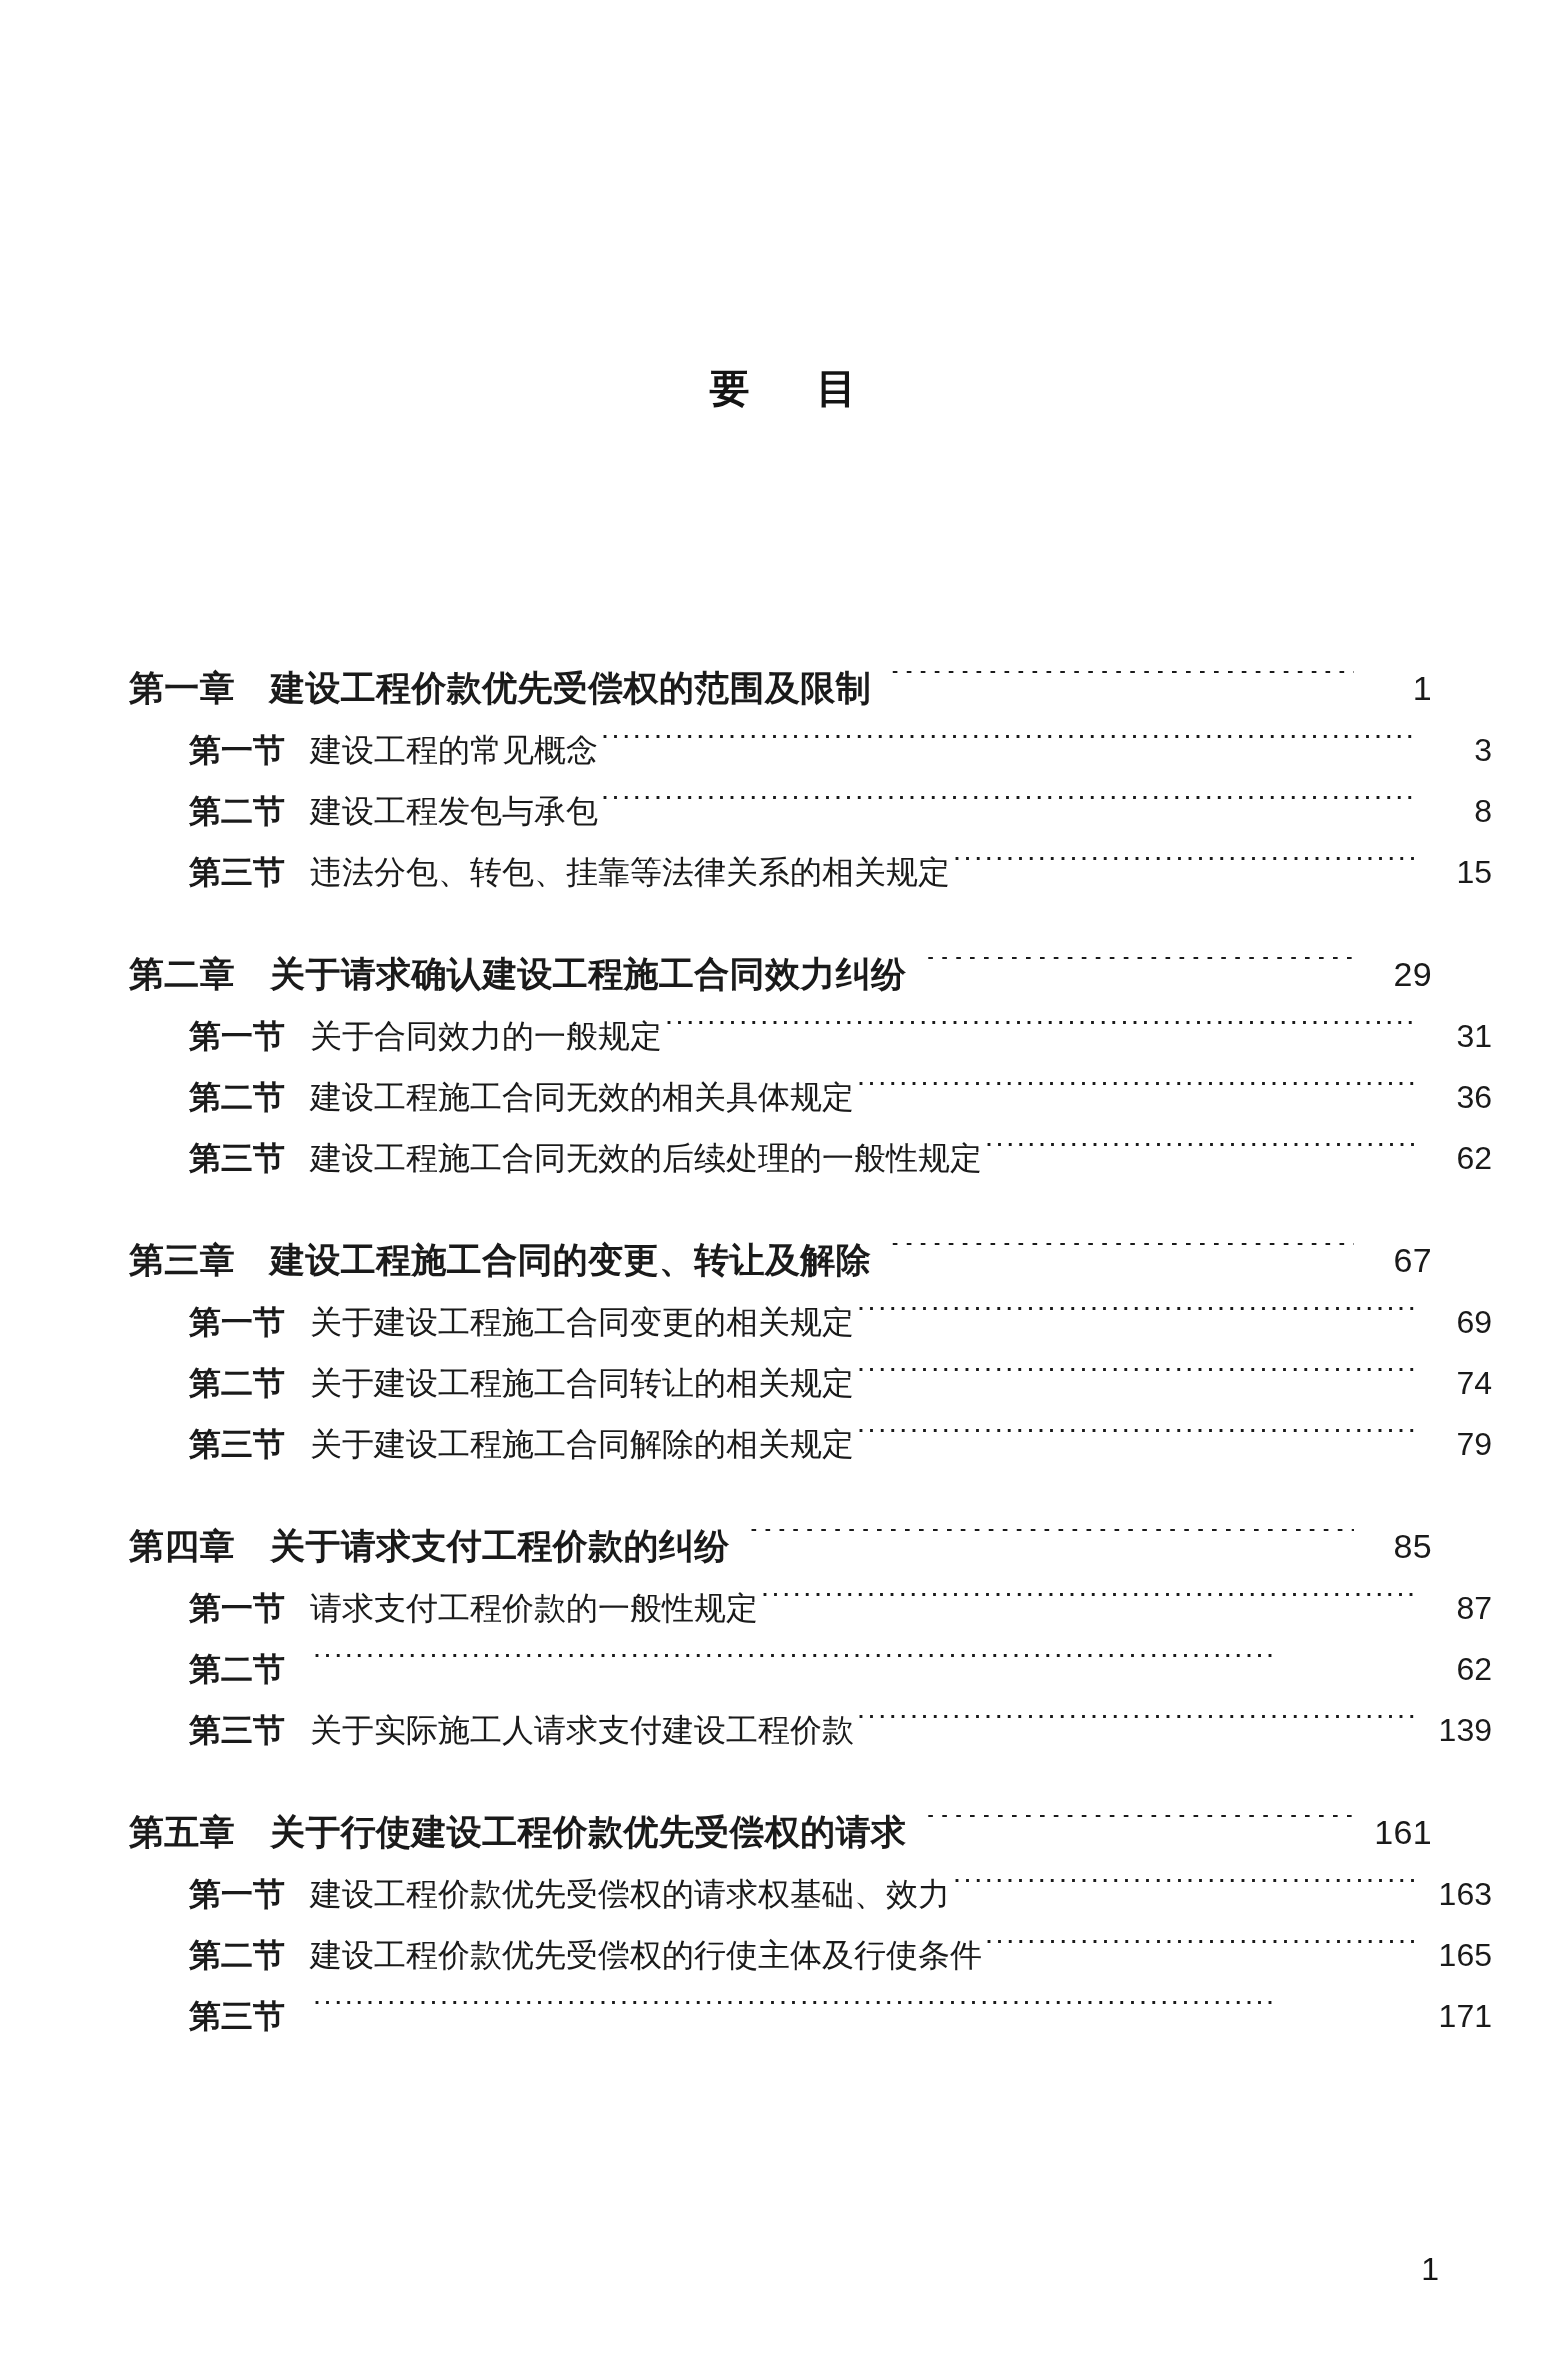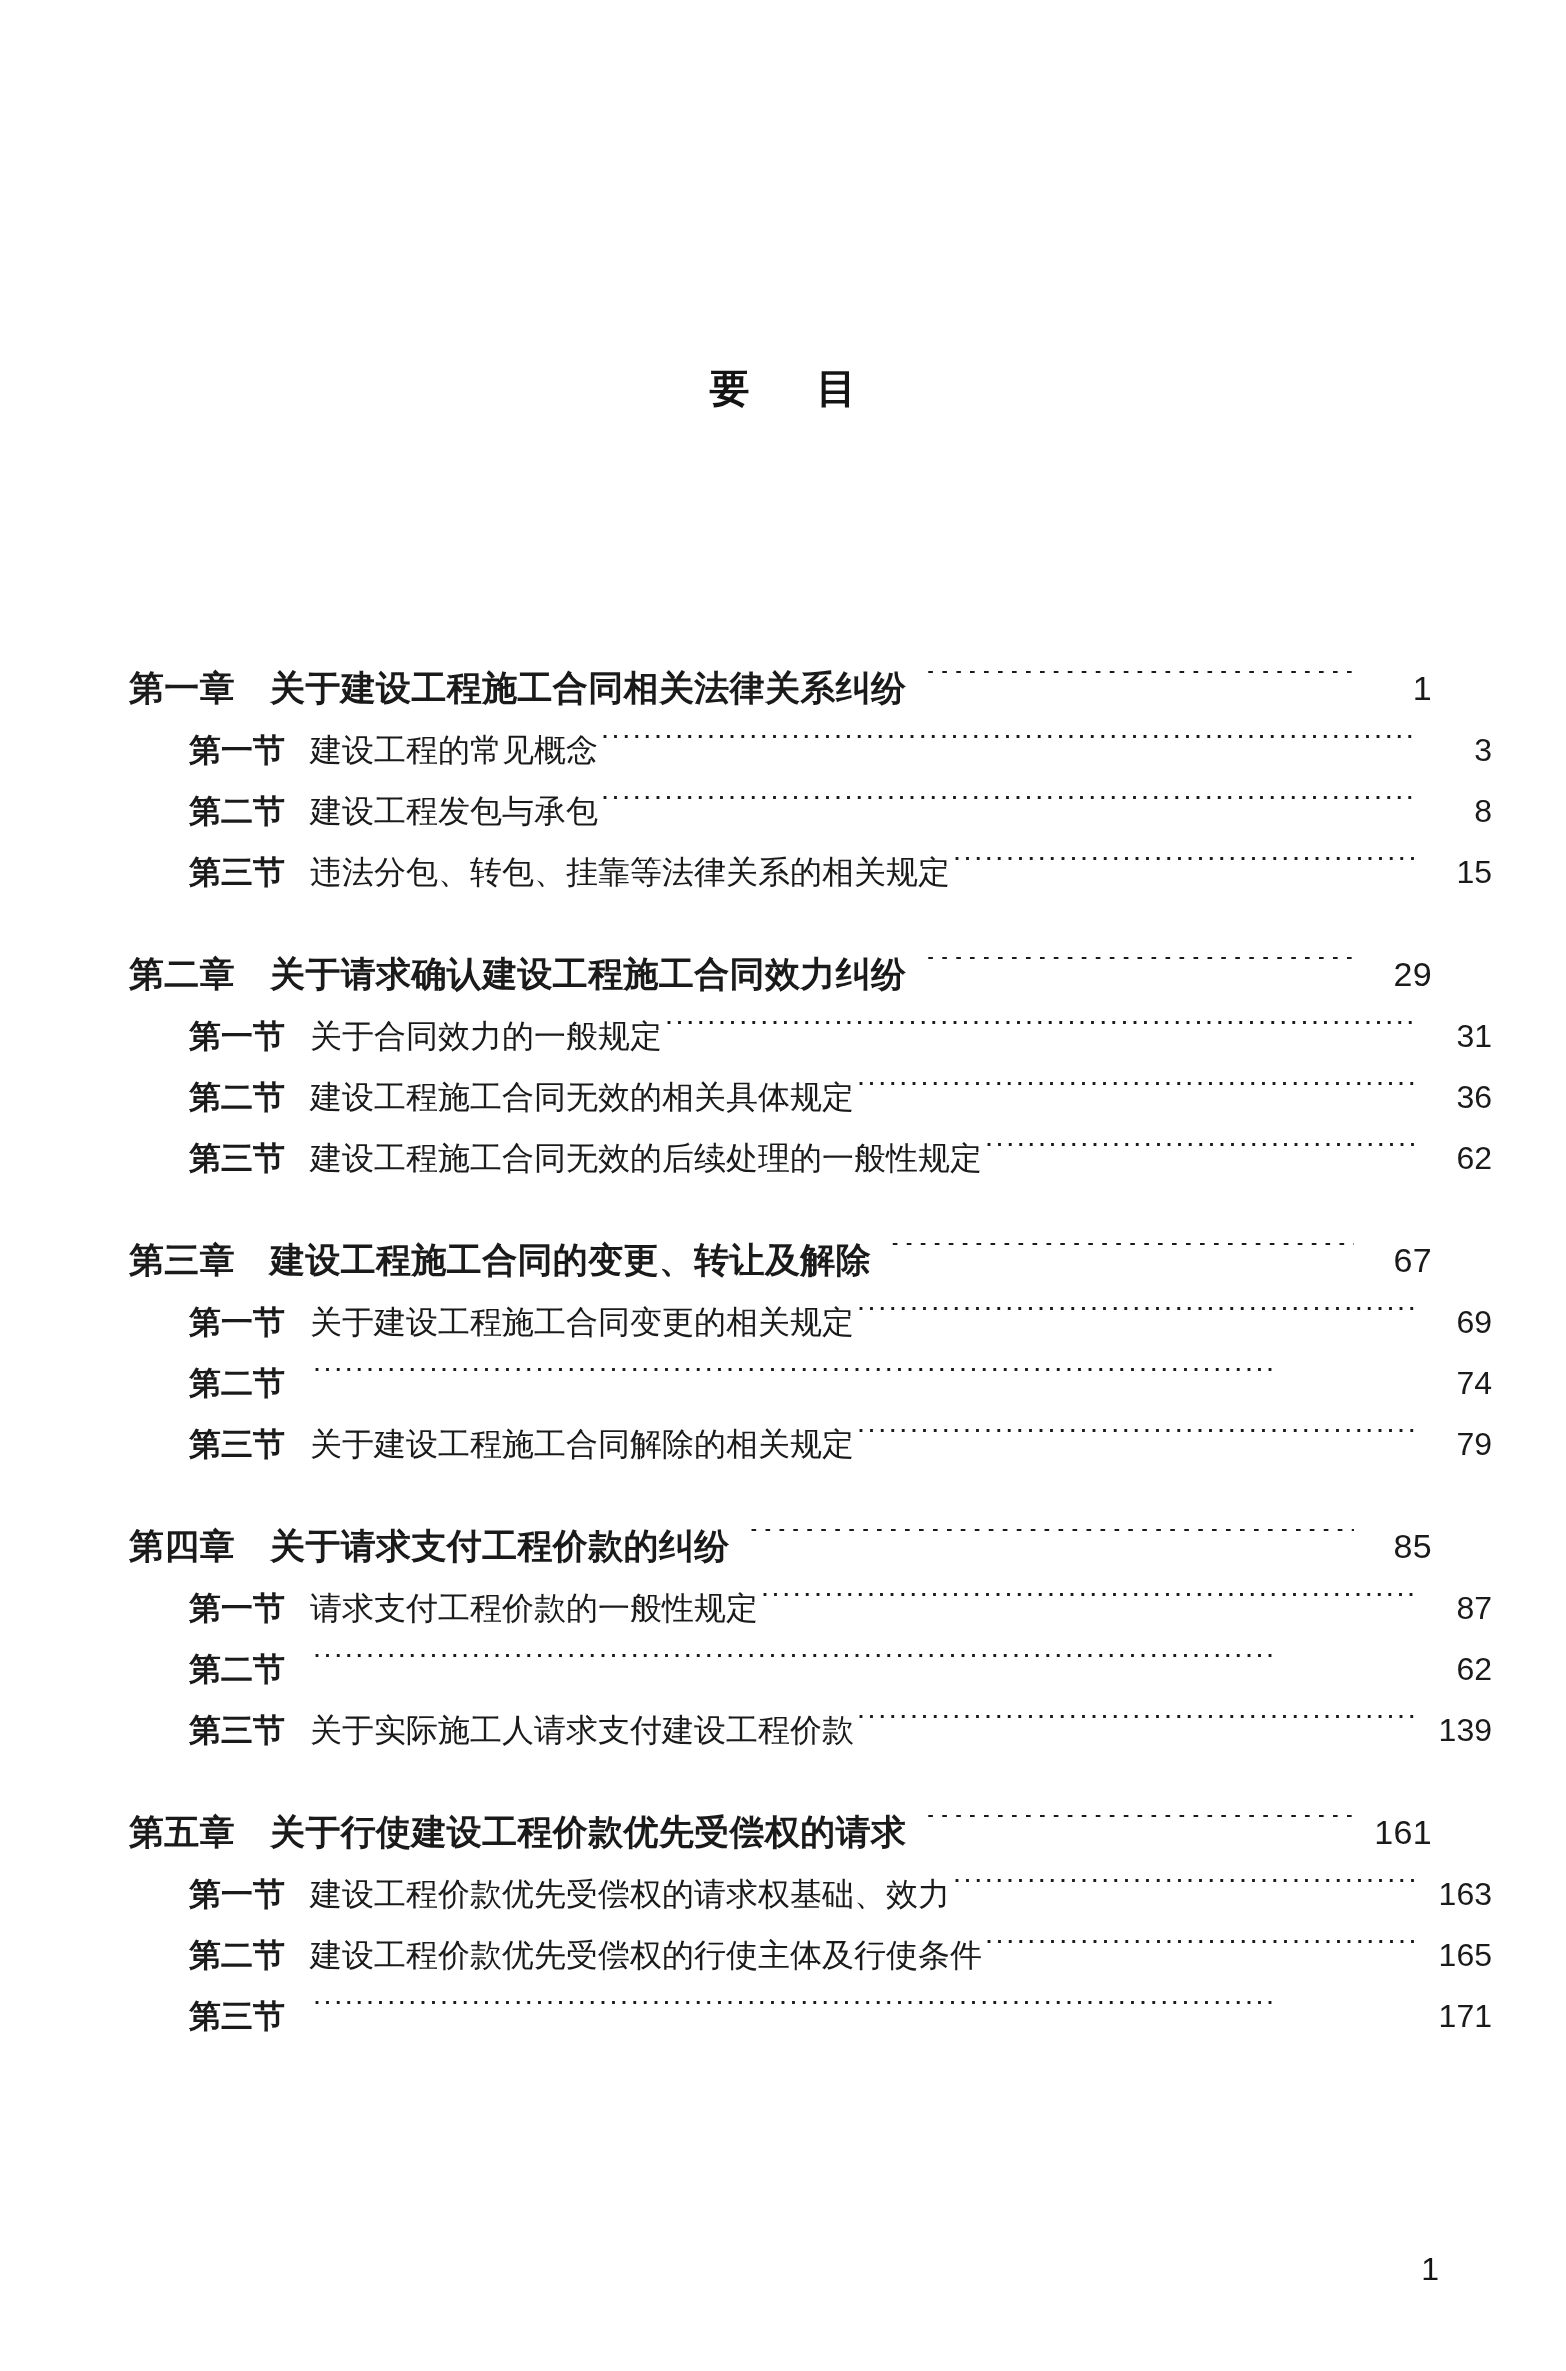--- a/index.html
+++ b/index.html
@@ -156,21 +156,21 @@
 
 <div class="page">
 
   <div class="toc-title">要　目</div>
 
   <div class="toc">
       <div class="chapter-block">
         <div class="toc-row chapter-row">
           <span class="num-label">第一章</span>
           <span class="gap"></span>
-          <span class="title-text">关于建设工程施工合同相关法律关系纠纷</span>
+          <span class="title-text">建设工程价款优先受偿权的范围及限制</span>
           <span class="leader"></span>
           <span class="pagenum">1</span>
         </div>
         <div class="toc-row section-row">
           <span class="num-label">第一节</span>
           <span class="gap"></span>
           <span class="title-text">建设工程的常见概念</span>
           <span class="leader"></span>
           <span class="pagenum">3</span>
         </div>
@@ -230,20 +230,21 @@
         <div class="toc-row section-row">
           <span class="num-label">第一节</span>
           <span class="gap"></span>
           <span class="title-text">关于建设工程施工合同变更的相关规定</span>
           <span class="leader"></span>
           <span class="pagenum">69</span>
         </div>
         <div class="toc-row section-row">
           <span class="num-label">第二节</span>
           <span class="gap"></span>
+          <span class="title-text">关于建设工程施工合同转让的相关规定</span>
           <span class="leader"></span>
           <span class="pagenum">74</span>
         </div>
         <div class="toc-row section-row">
           <span class="num-label">第三节</span>
           <span class="gap"></span>
           <span class="title-text">关于建设工程施工合同解除的相关规定</span>
           <span class="leader"></span>
           <span class="pagenum">79</span>
         </div>

